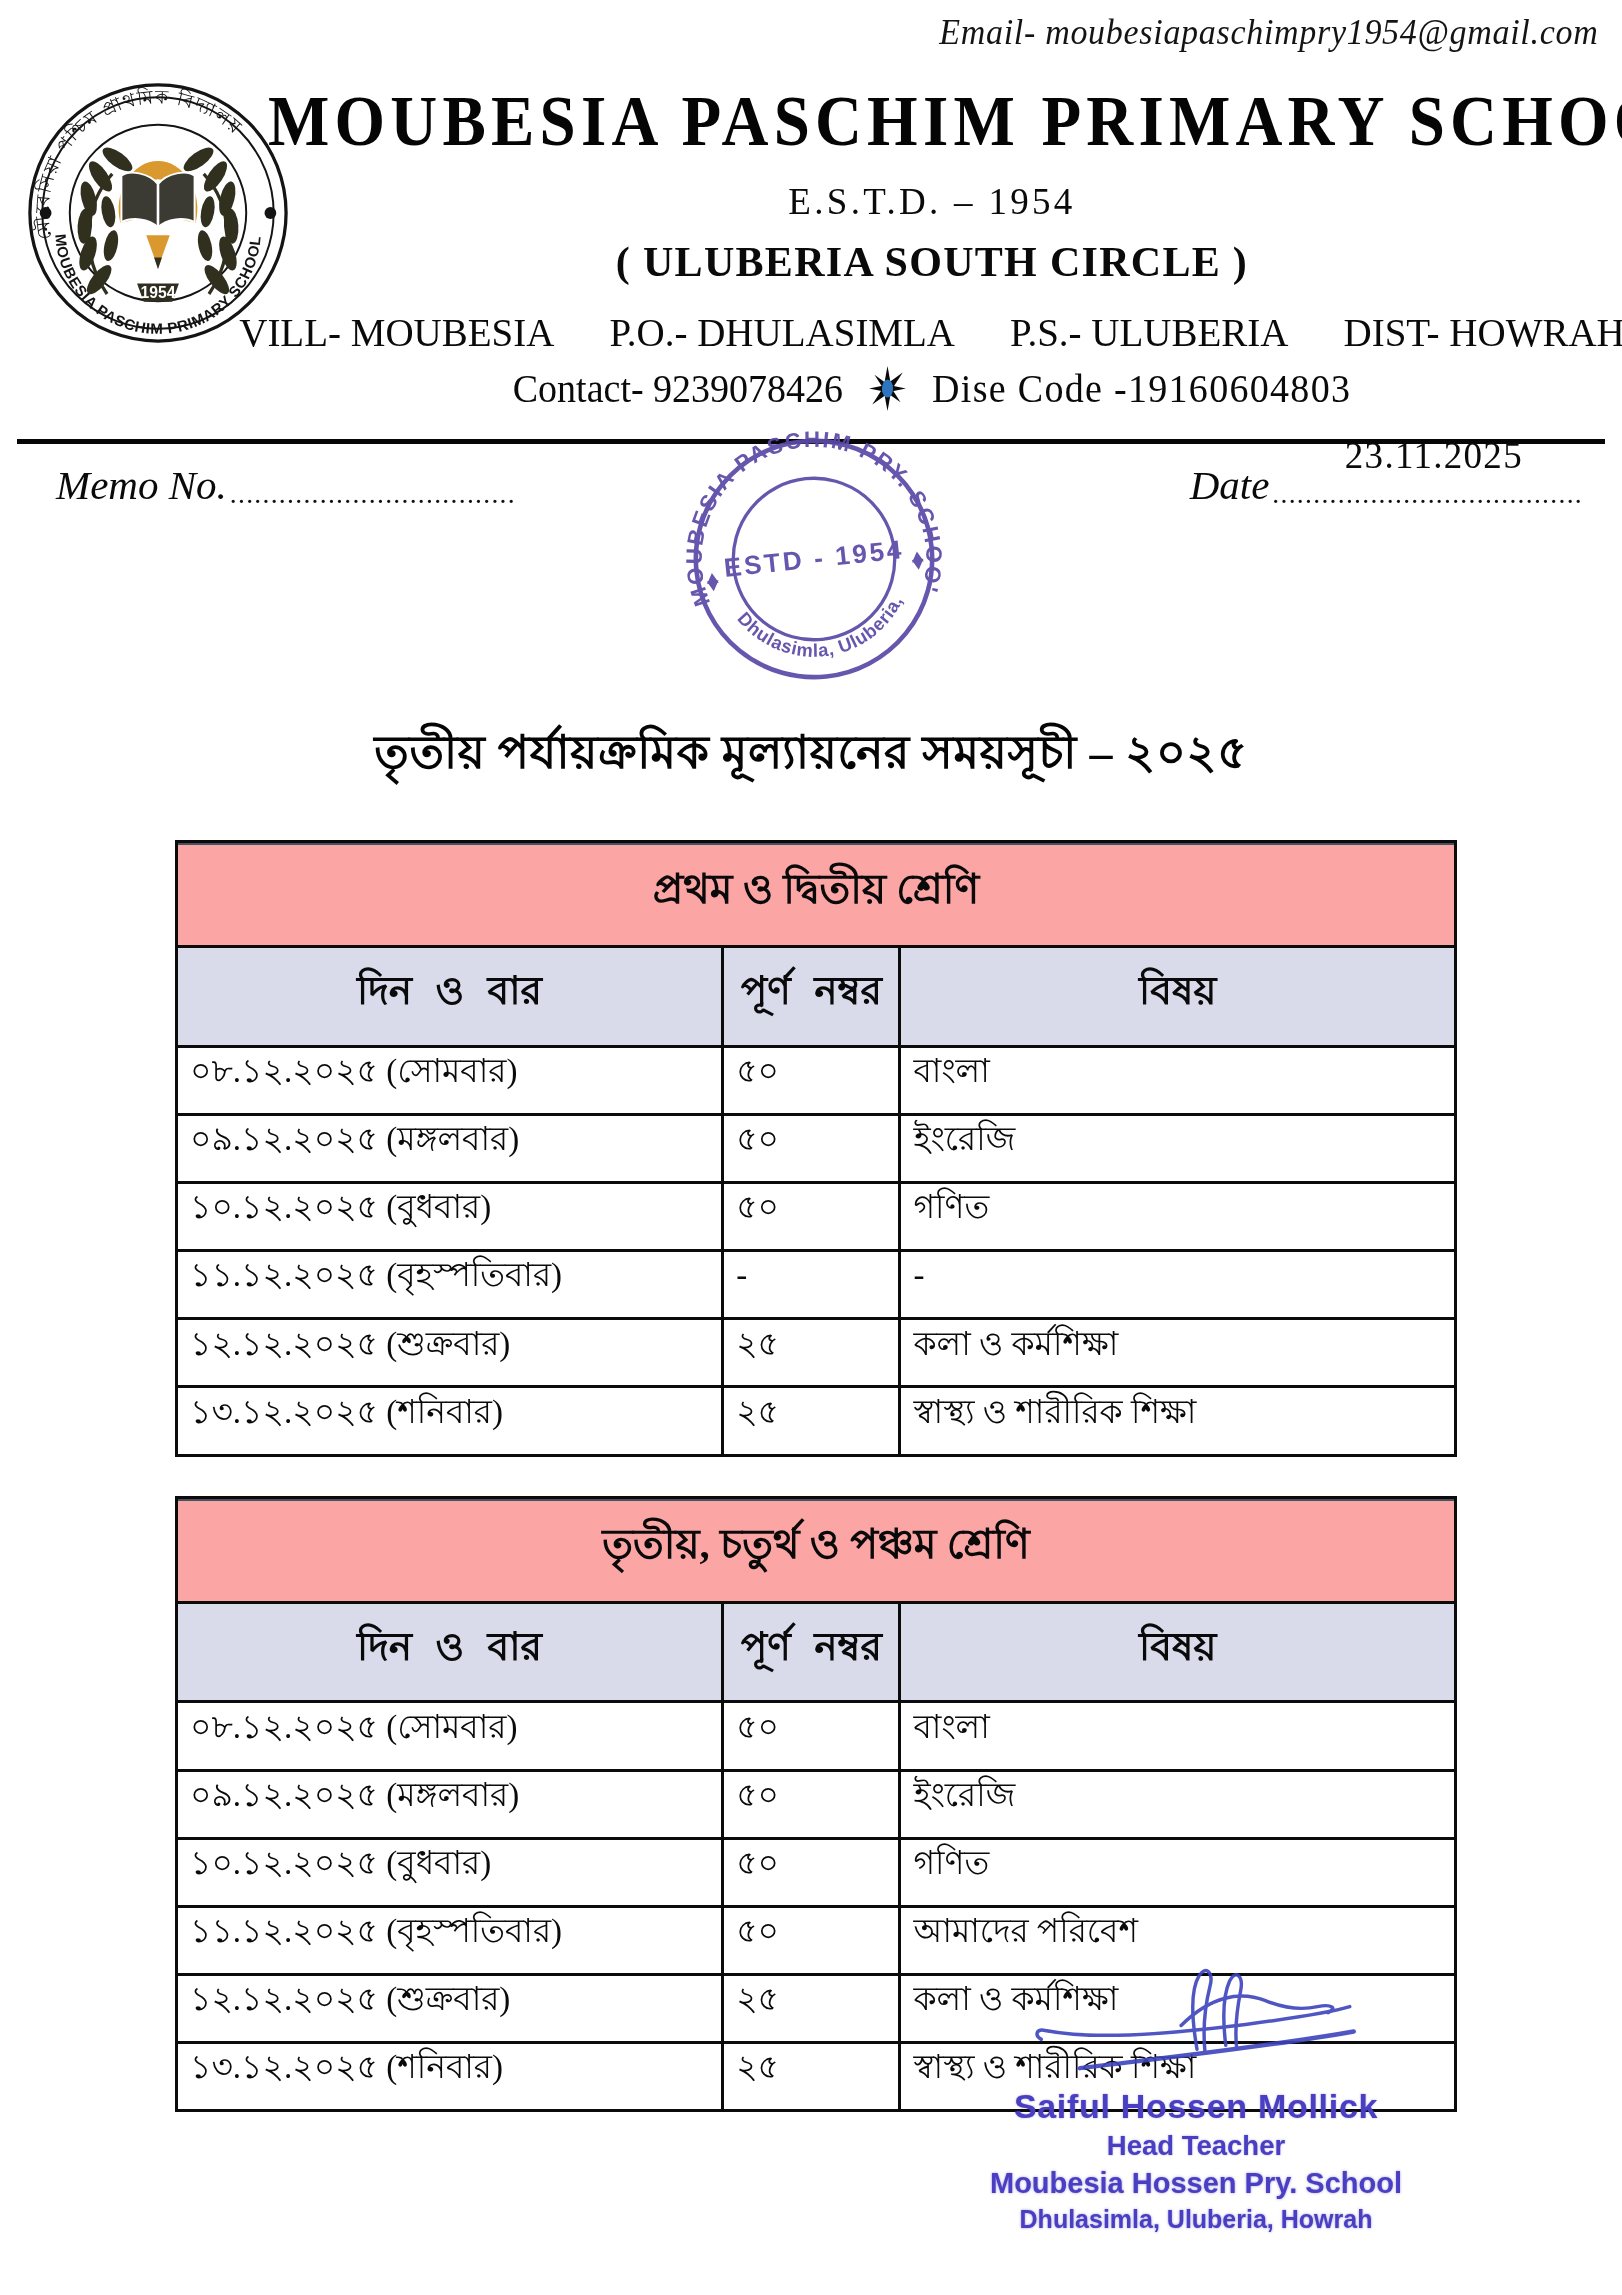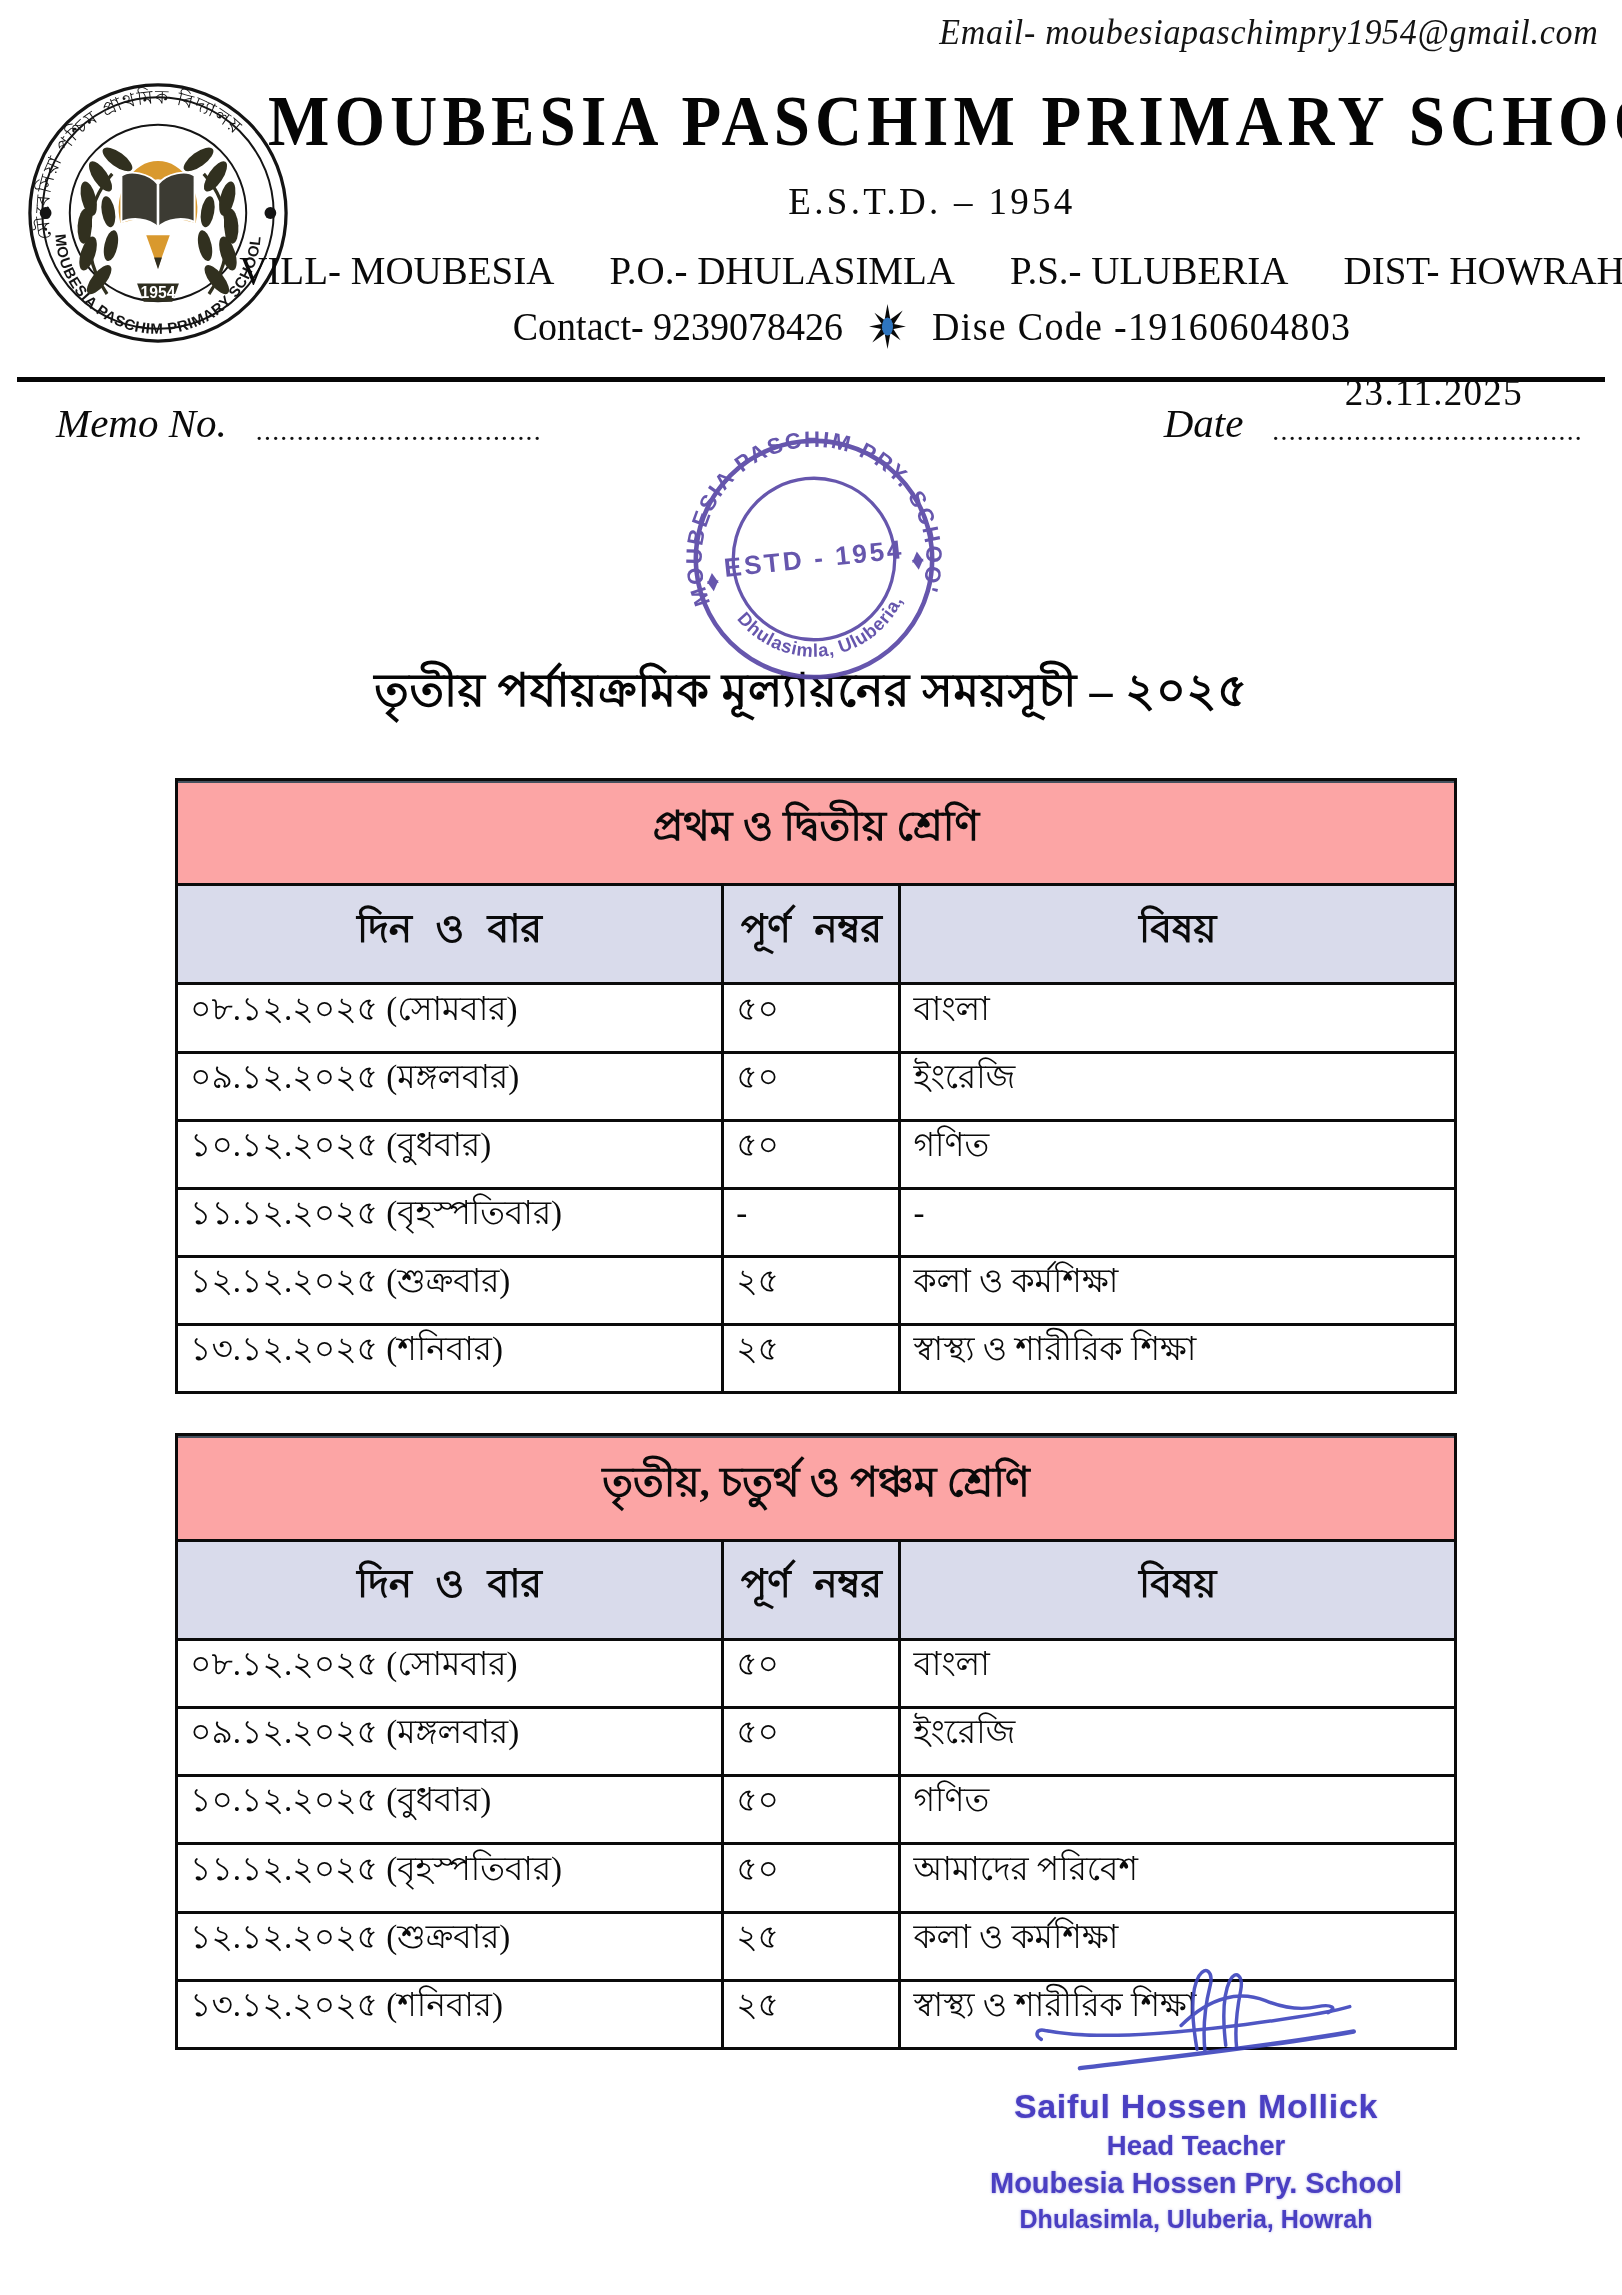--- a/index.html
+++ b/index.html
@@ -33,21 +33,21 @@
                  align-items:center; gap:26px; transform:scaleY(1.05); }
   .dise-code   { letter-spacing:1.3px; }
   .star-sep    { width:37px; height:43px; display:inline-block; }
 
   
   .rule { margin:29px 17px 0 17px; border-top:5.9px solid #060606; }
   .memo-row {
     margin:17px 39px 0 56px; display:flex; justify-content:space-between;
     align-items:flex-end; font-size:41px; font-style:italic;
   }
-  .memo-left, .date-right { display:flex; align-items:flex-end; gap:29px;text-align:center; }
+  .memo-left, .date-right { display:flex; align-items:flex-end; gap:3px;text-align:center; }
   .dots { font-style:normal; font-size:27.5px; letter-spacing:1.3px; line-height:1.1; color:#111; }
   .date-slot { position:relative; }
   .date-value {
     position:absolute; left:52%; transform:translateX(-50%); top:-43px;
     font-style:normal; font-size:37px; white-space:nowrap; color:#0b0b0b;
   }
 
   
   .stamp { position:absolute; left:686px; top:429px; width:256px; height:260px;
            opacity:.93; transform:rotate(-6deg); }
@@ -153,20 +153,21 @@
         <line x1="202" y1="158" x2="202" y2="224" stroke="#ffffff" stroke-width="4"></line>
         <polygon points="170,310 234,310 224,338 180,338" fill="#2f2e20"></polygon>
         <text x="202" y="332" text-anchor="middle" font-size="24" font-weight="bold" fill="#ffffff">1954</text>
       </g>
     </svg>
   </div>
 
   <div class="header-block">
     <div class="school-name">MOUBESIA PASCHIM PRIMARY SCHOOL</div>
     <div class="estd-line">E.S.T.D. – 1954</div>
+    <div class="circle-line">( ULUBERIA SOUTH CIRCLE )</div>
     <div class="address-line">
       <span>VILL- MOUBESIA</span>
       <span>P.O.- DHULASIMLA</span>
       <span>P.S.- ULUBERIA</span>
       <span>DIST- HOWRAH</span>
     </div>
     <div class="contact-line">
       <span>Contact- 9239078426</span>
       <span class="star-sep">
         <svg viewBox="0 0 60 70" width="37" height="43">

